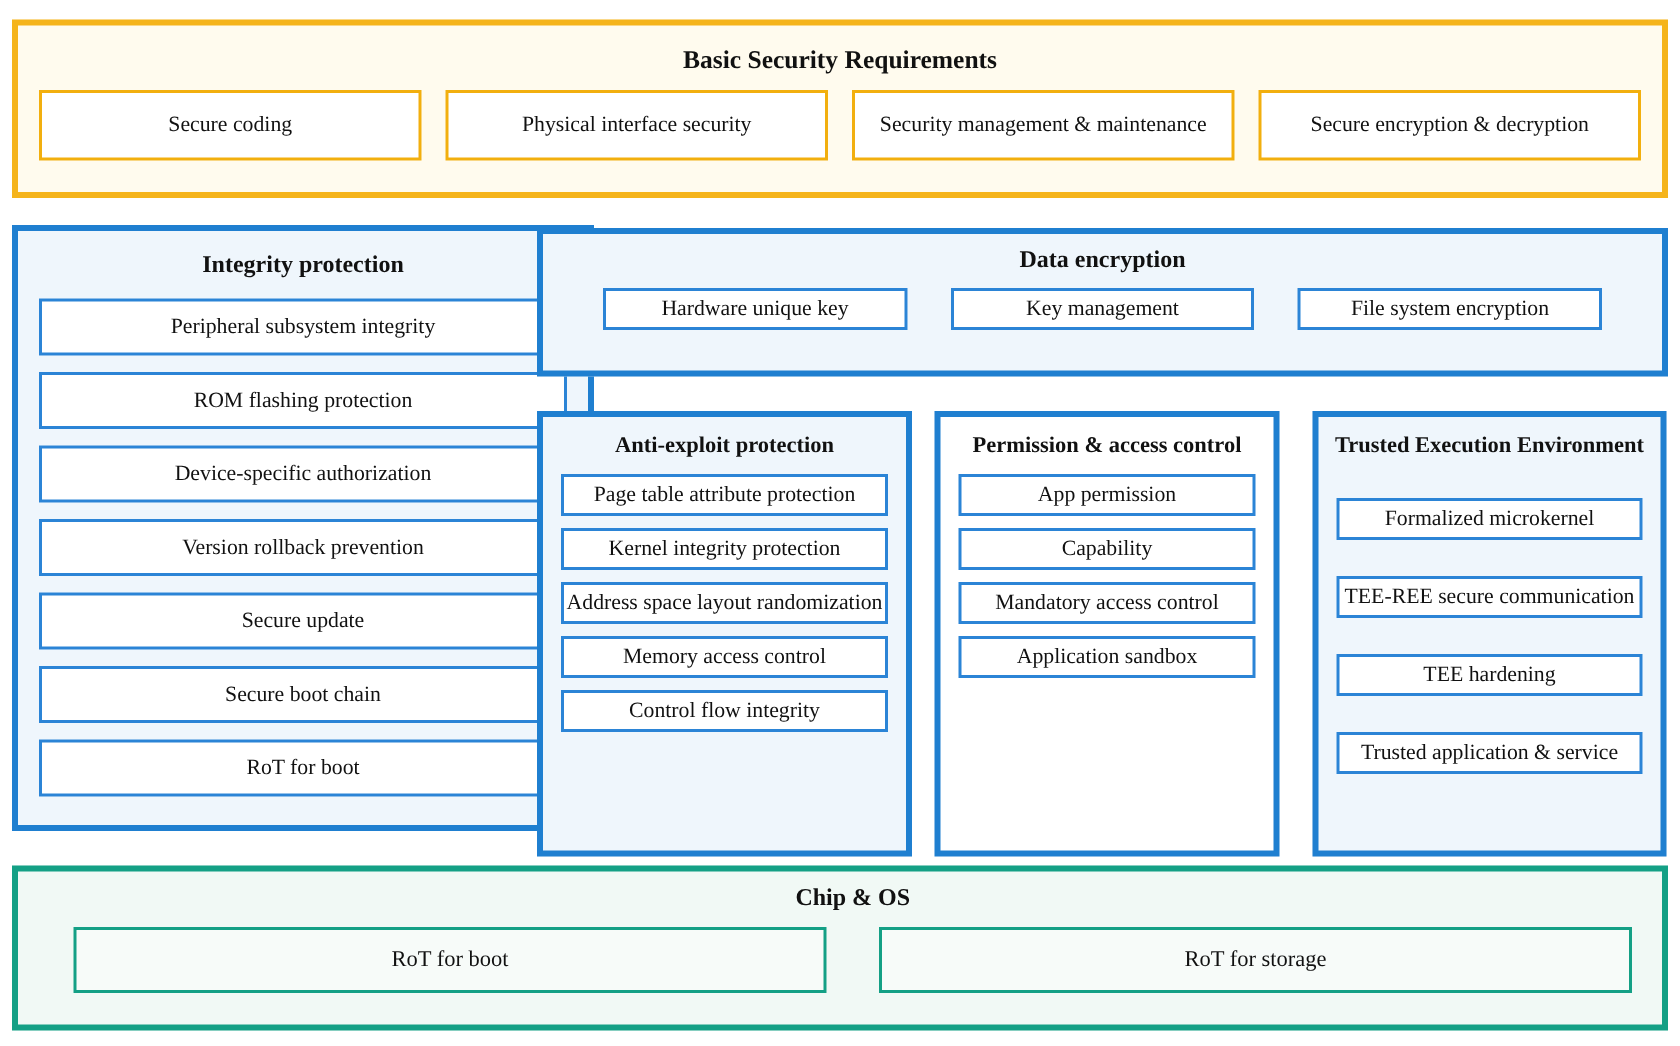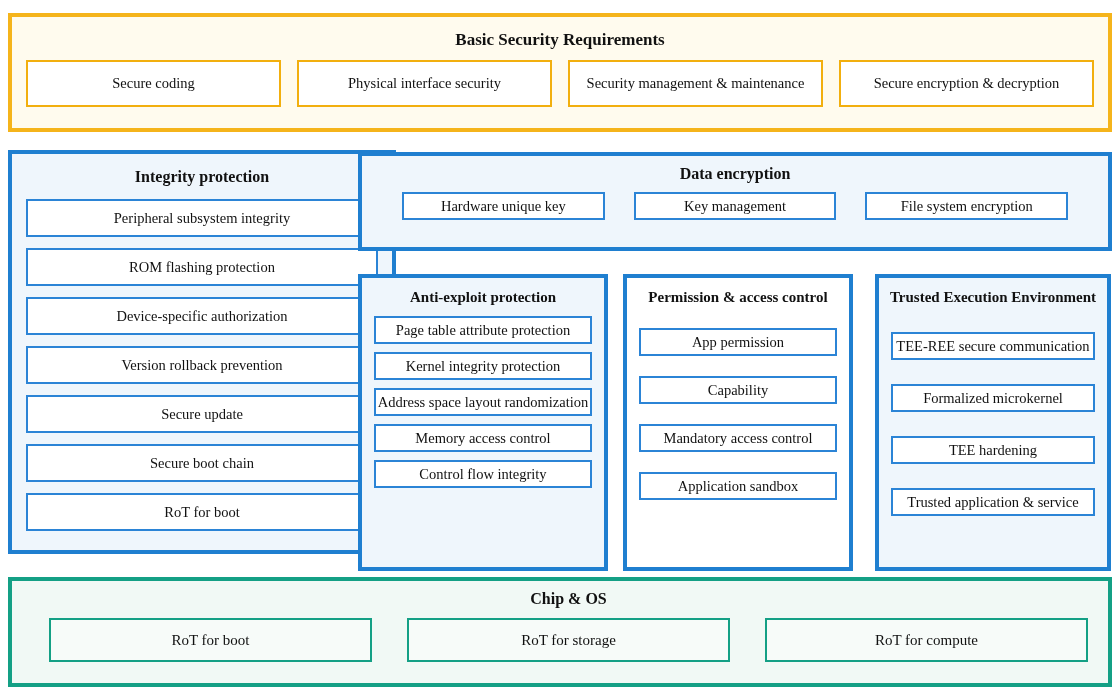--- a/index.html
+++ b/index.html
@@ -62,21 +62,21 @@
   .panel-dataenc { left: 358px; top: 152px; width: 754px; height: 99px; }
   .panel-dataenc .panel-title { font-size: 16px; margin: 9px 0 9px; }
   .panel-dataenc .row { display: flex; gap: 29px; padding: 0 40px; }
   .panel-dataenc .box { flex: 1; height: 28px; }
 
   .sub-panel { top: 258px; height: 297px; margin-top: 16px; }
   .sub-panel .panel-title { font-size: 15px; line-height: 1.25; margin: 10px 6px 9px; }
   .sub-panel .box { height: 28px; margin: 0 12px 8px; }
 
   .panel-antiexploit { left: 358px; width: 250px; }
-  .panel-permission  { left: 623px; width: 230px; background: #ffffff; gap: 12px; }
+  .panel-permission  { left: 623px; width: 230px; background: #ffffff; }
   .panel-tee         { left: 875px; width: 236px; gap: 16px; }
 
   
   .panel-teal {
     left: 8px; top: 577px; width: 1104px; height: 110px;
     border: 4px solid #14A085;
     background: #F1F9F5;
     padding-left: 17px;
   }
   .panel-teal .panel-title { font-size: 16px; margin: 9px 0 10px; }
@@ -134,28 +134,27 @@
   <section class="panel blue sub-panel panel-permission">
     <div class="panel-title">Permission &amp; access control</div>
     <div class="box">App permission</div>
     <div class="box">Capability</div>
     <div class="box">Mandatory access control</div>
     <div class="box">Application sandbox</div>
   </section>
 
   <section class="panel blue sub-panel panel-tee">
     <div class="panel-title">Trusted Execution Environment</div>
+    <div class="box">Formalized microkernel</div>
     <div class="box">TEE-REE secure communication</div>
-    <div class="box">Formalized microkernel</div>
     <div class="box">TEE hardening</div>
     <div class="box">Trusted application &amp; service</div>
   </section>
 
   <section class="panel panel-teal">
     <div class="panel-title">Chip &amp; OS</div>
     <div class="row">
       <div class="box">RoT for boot</div>
       <div class="box">RoT for storage</div>
-      <div class="box">RoT for compute</div>
     </div>
   </section>
 
 </div>
 
 </body></html>

